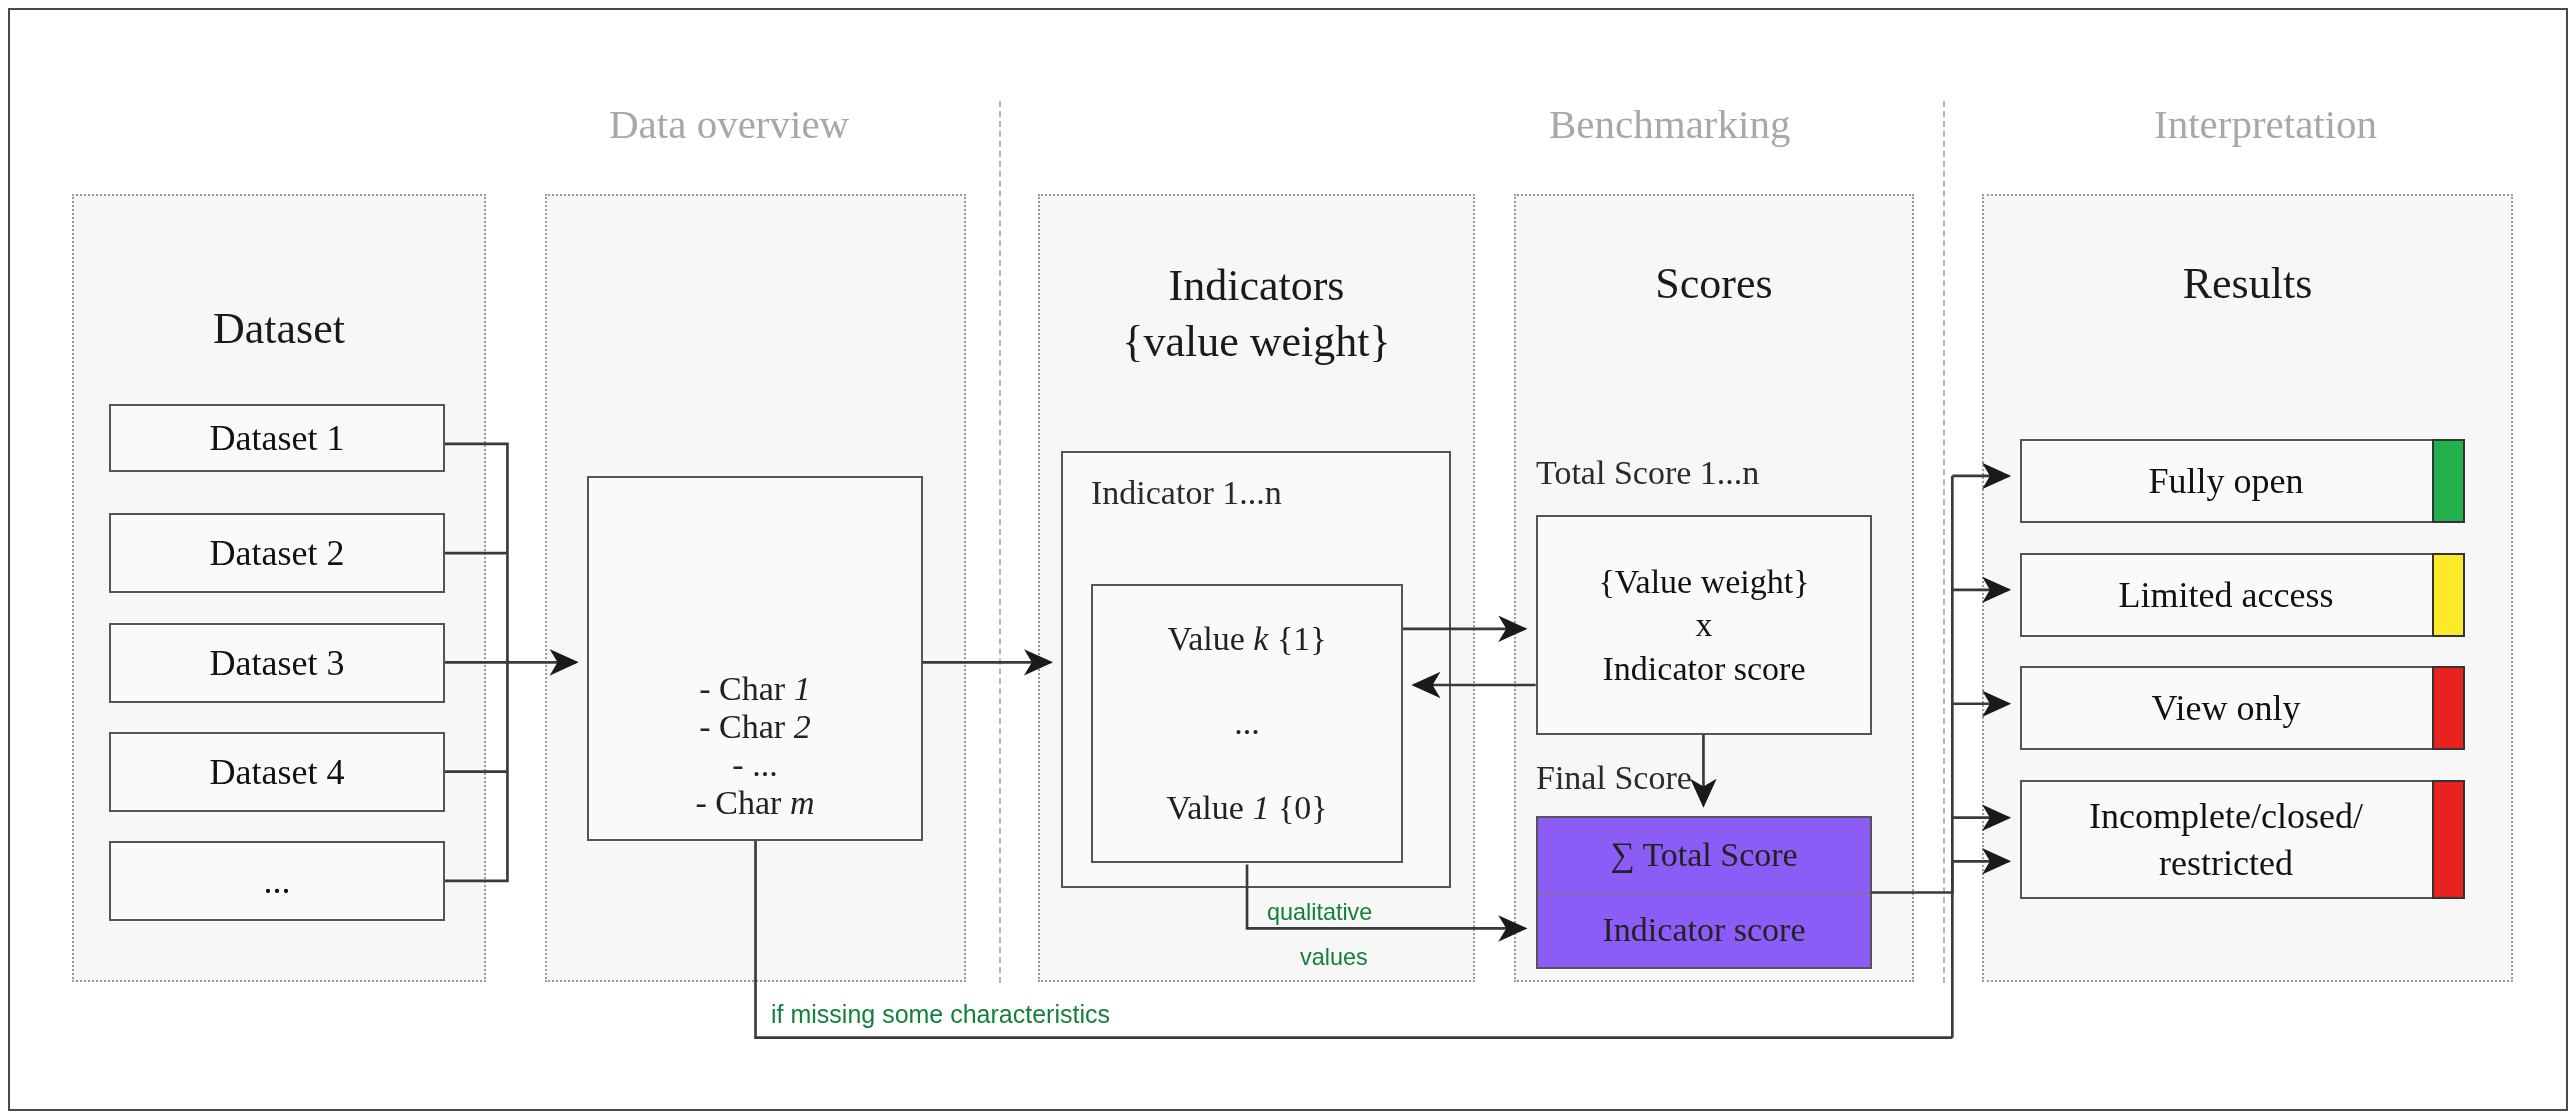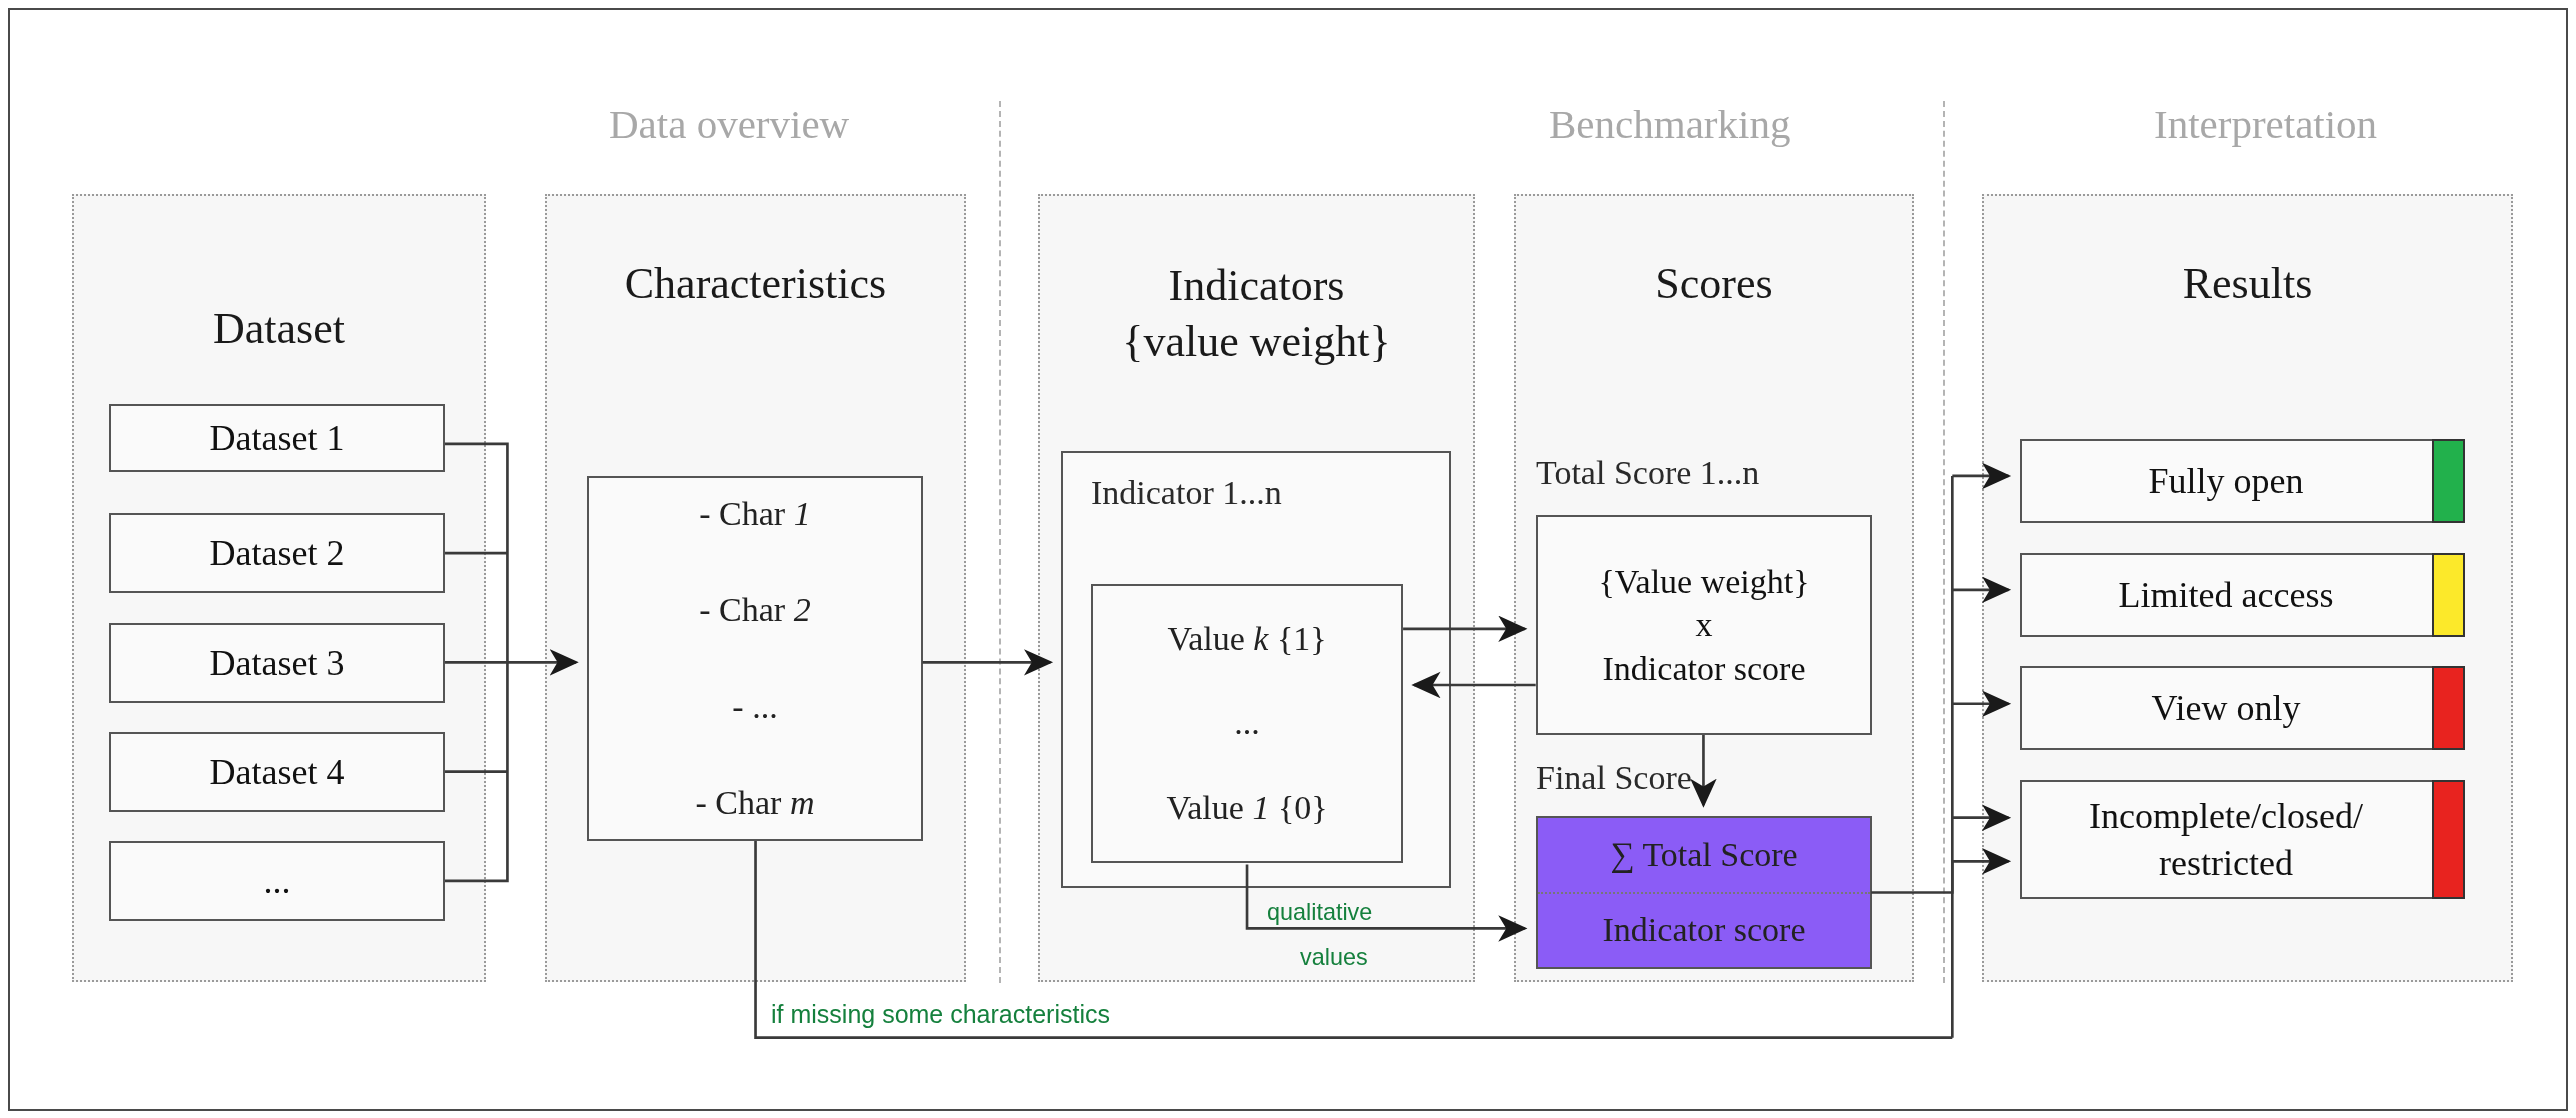--- a/index.html
+++ b/index.html
@@ -5,21 +5,21 @@
   html,body{margin:0;padding:0;background:#ffffff;}
   body{font-family:"Liberation Serif", serif;}
   #root{position:relative;width:2576px;height:1118px;background:#ffffff;overflow:hidden;}
   #frame{position:absolute;left:7.8px;top:7.8px;width:2560px;height:1103px;border:2.3px solid #4a4a4a;box-sizing:border-box;background:#fff;}
   svg{position:absolute;left:0;top:0;width:2576px;height:1118px;overflow:visible;}
   .phase-label{position:absolute;color:#a8a8a8;font-size:41px;font-family:"Liberation Serif", serif;white-space:nowrap;}
   .zone-title{position:absolute;color:#1a1a1a;font-size:44px;font-family:"Liberation Serif", serif;text-align:center;white-space:nowrap;line-height:1.18;}
   .nodebox{position:absolute;box-sizing:border-box;border:2.3px solid #555;background:#fafafa;display:flex;align-items:center;justify-content:center;text-align:center;color:#111;font-family:"Liberation Serif", serif;}
   .plainlabel{position:absolute;color:#2a2a2a;font-size:34px;font-family:"Liberation Serif", serif;white-space:nowrap;}
   .smalllabel{position:absolute;color:#15803d;font-size:23.4px;font-family:"Liberation Sans", sans-serif;white-space:nowrap;}
-  .charlist{position:absolute;box-sizing:border-box;border:2.3px solid #555;background:#fafafa;display:flex;flex-direction:column;justify-content:space-between;align-items:center;padding:17px 0;}
+  .charlist{position:absolute;box-sizing:border-box;border:2.3px solid #555;background:#fafafa;display:flex;flex-direction:column;justify-content:flex-end;align-items:center;padding:17px 0;}
   .charlist div{font-size:34px;color:#222;font-family:"Liberation Serif", serif;}
   .ital{font-style:italic;}
   .swatch{position:absolute;box-sizing:border-box;border:2.3px solid #333;}
   .dashzone{position:absolute;box-sizing:border-box;border:2.3px dotted #9a9a9a;background:#f7f7f7;}
   .vdiv{position:absolute;border-left:2.3px dashed #b4b4b4;}
   .valuestack{position:absolute;box-sizing:border-box;border:2.3px solid #555;background:#fafafa;display:flex;flex-direction:column;justify-content:space-around;align-items:center;padding:11px 0;}
   .valuestack div{font-size:34px;color:#222;font-family:"Liberation Serif", serif;}
   .splitbox{position:absolute;box-sizing:border-box;border:2.3px solid #555;background:#8b5cf6;display:flex;flex-direction:column;}
   .splitbox .half{flex:1;display:flex;align-items:center;justify-content:center;font-size:34px;color:#222;}
   .splitbox .sep{border-top:2.3px dotted #777;}
@@ -38,21 +38,20 @@
   <div class="dashzone" style="left:1982px;top:194px; width:531px;  height:788px;"></div>
 
   <div class="vdiv" style="left:999px;top:101px;height:882px;"></div>
   <div class="vdiv" style="left:1943px;top:101px;height:882px;"></div>
 
   <div class="phase-label" style="left:1549px; top:100px;">Benchmarking</div>
   <div class="phase-label" style="left:609px;  top:100px;">Data overview</div>
   <div class="phase-label" style="left:2154px; top:100px;">Interpretation</div>
 
   <div class="zone-title" style="left:72px;  top:258px; width:414px;margin-top:45px;">Dataset</div>
-  <div class="zone-title" style="left:545px; top:258px; width:421px;">Characteristics</div>
   <div class="zone-title multiline" style="left:1038px;top:258px; width:437px;">
     <span>Indicators</span>
     <span>{value weight}</span>
   </div>
   <div class="zone-title" style="left:1514px;top:258px; width:400px;">Scores</div>
   <div class="zone-title" style="left:1982px;top:258px; width:531px;">Results</div>
 
   <div class="nodebox" style="left:109px;top:404px;width:336px;height:68px;font-size:36px;">Dataset 1</div>
   <div class="nodebox" style="left:109px;top:513px;width:336px;height:80px;font-size:36px;">Dataset 2</div>
   <div class="nodebox" style="left:109px;top:623px;width:336px;height:80px;font-size:36px;">Dataset 3</div>

